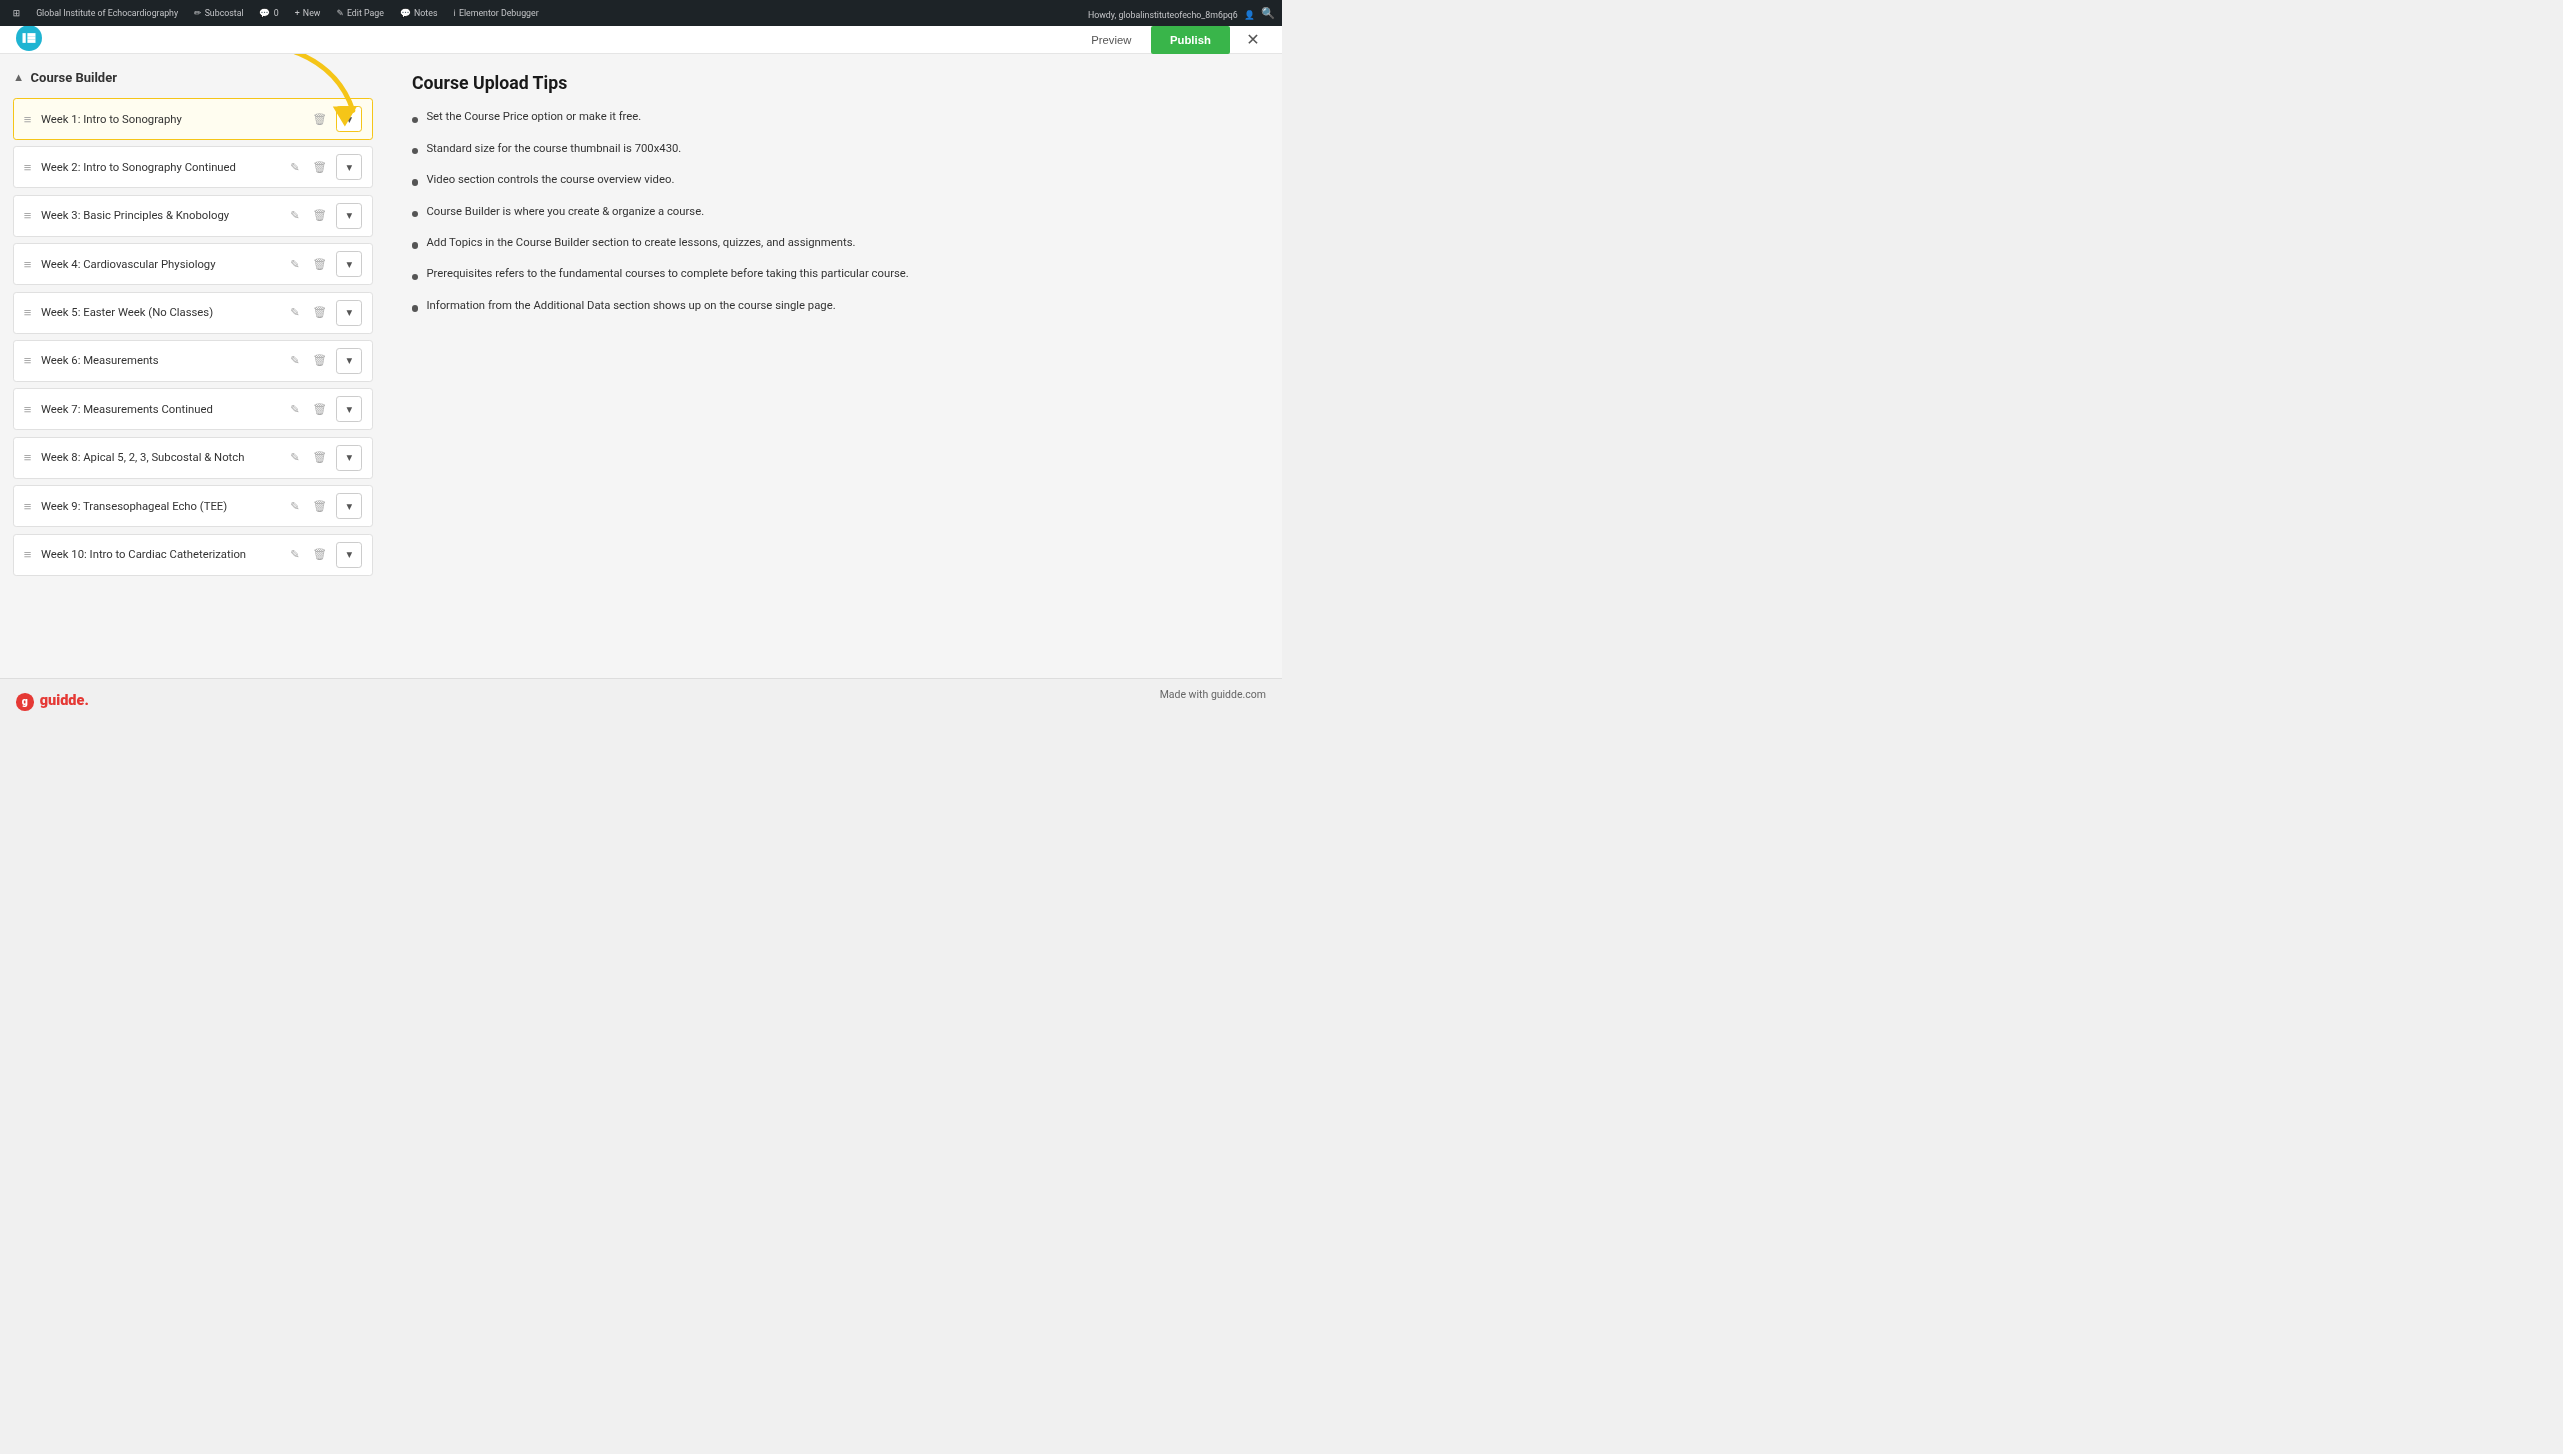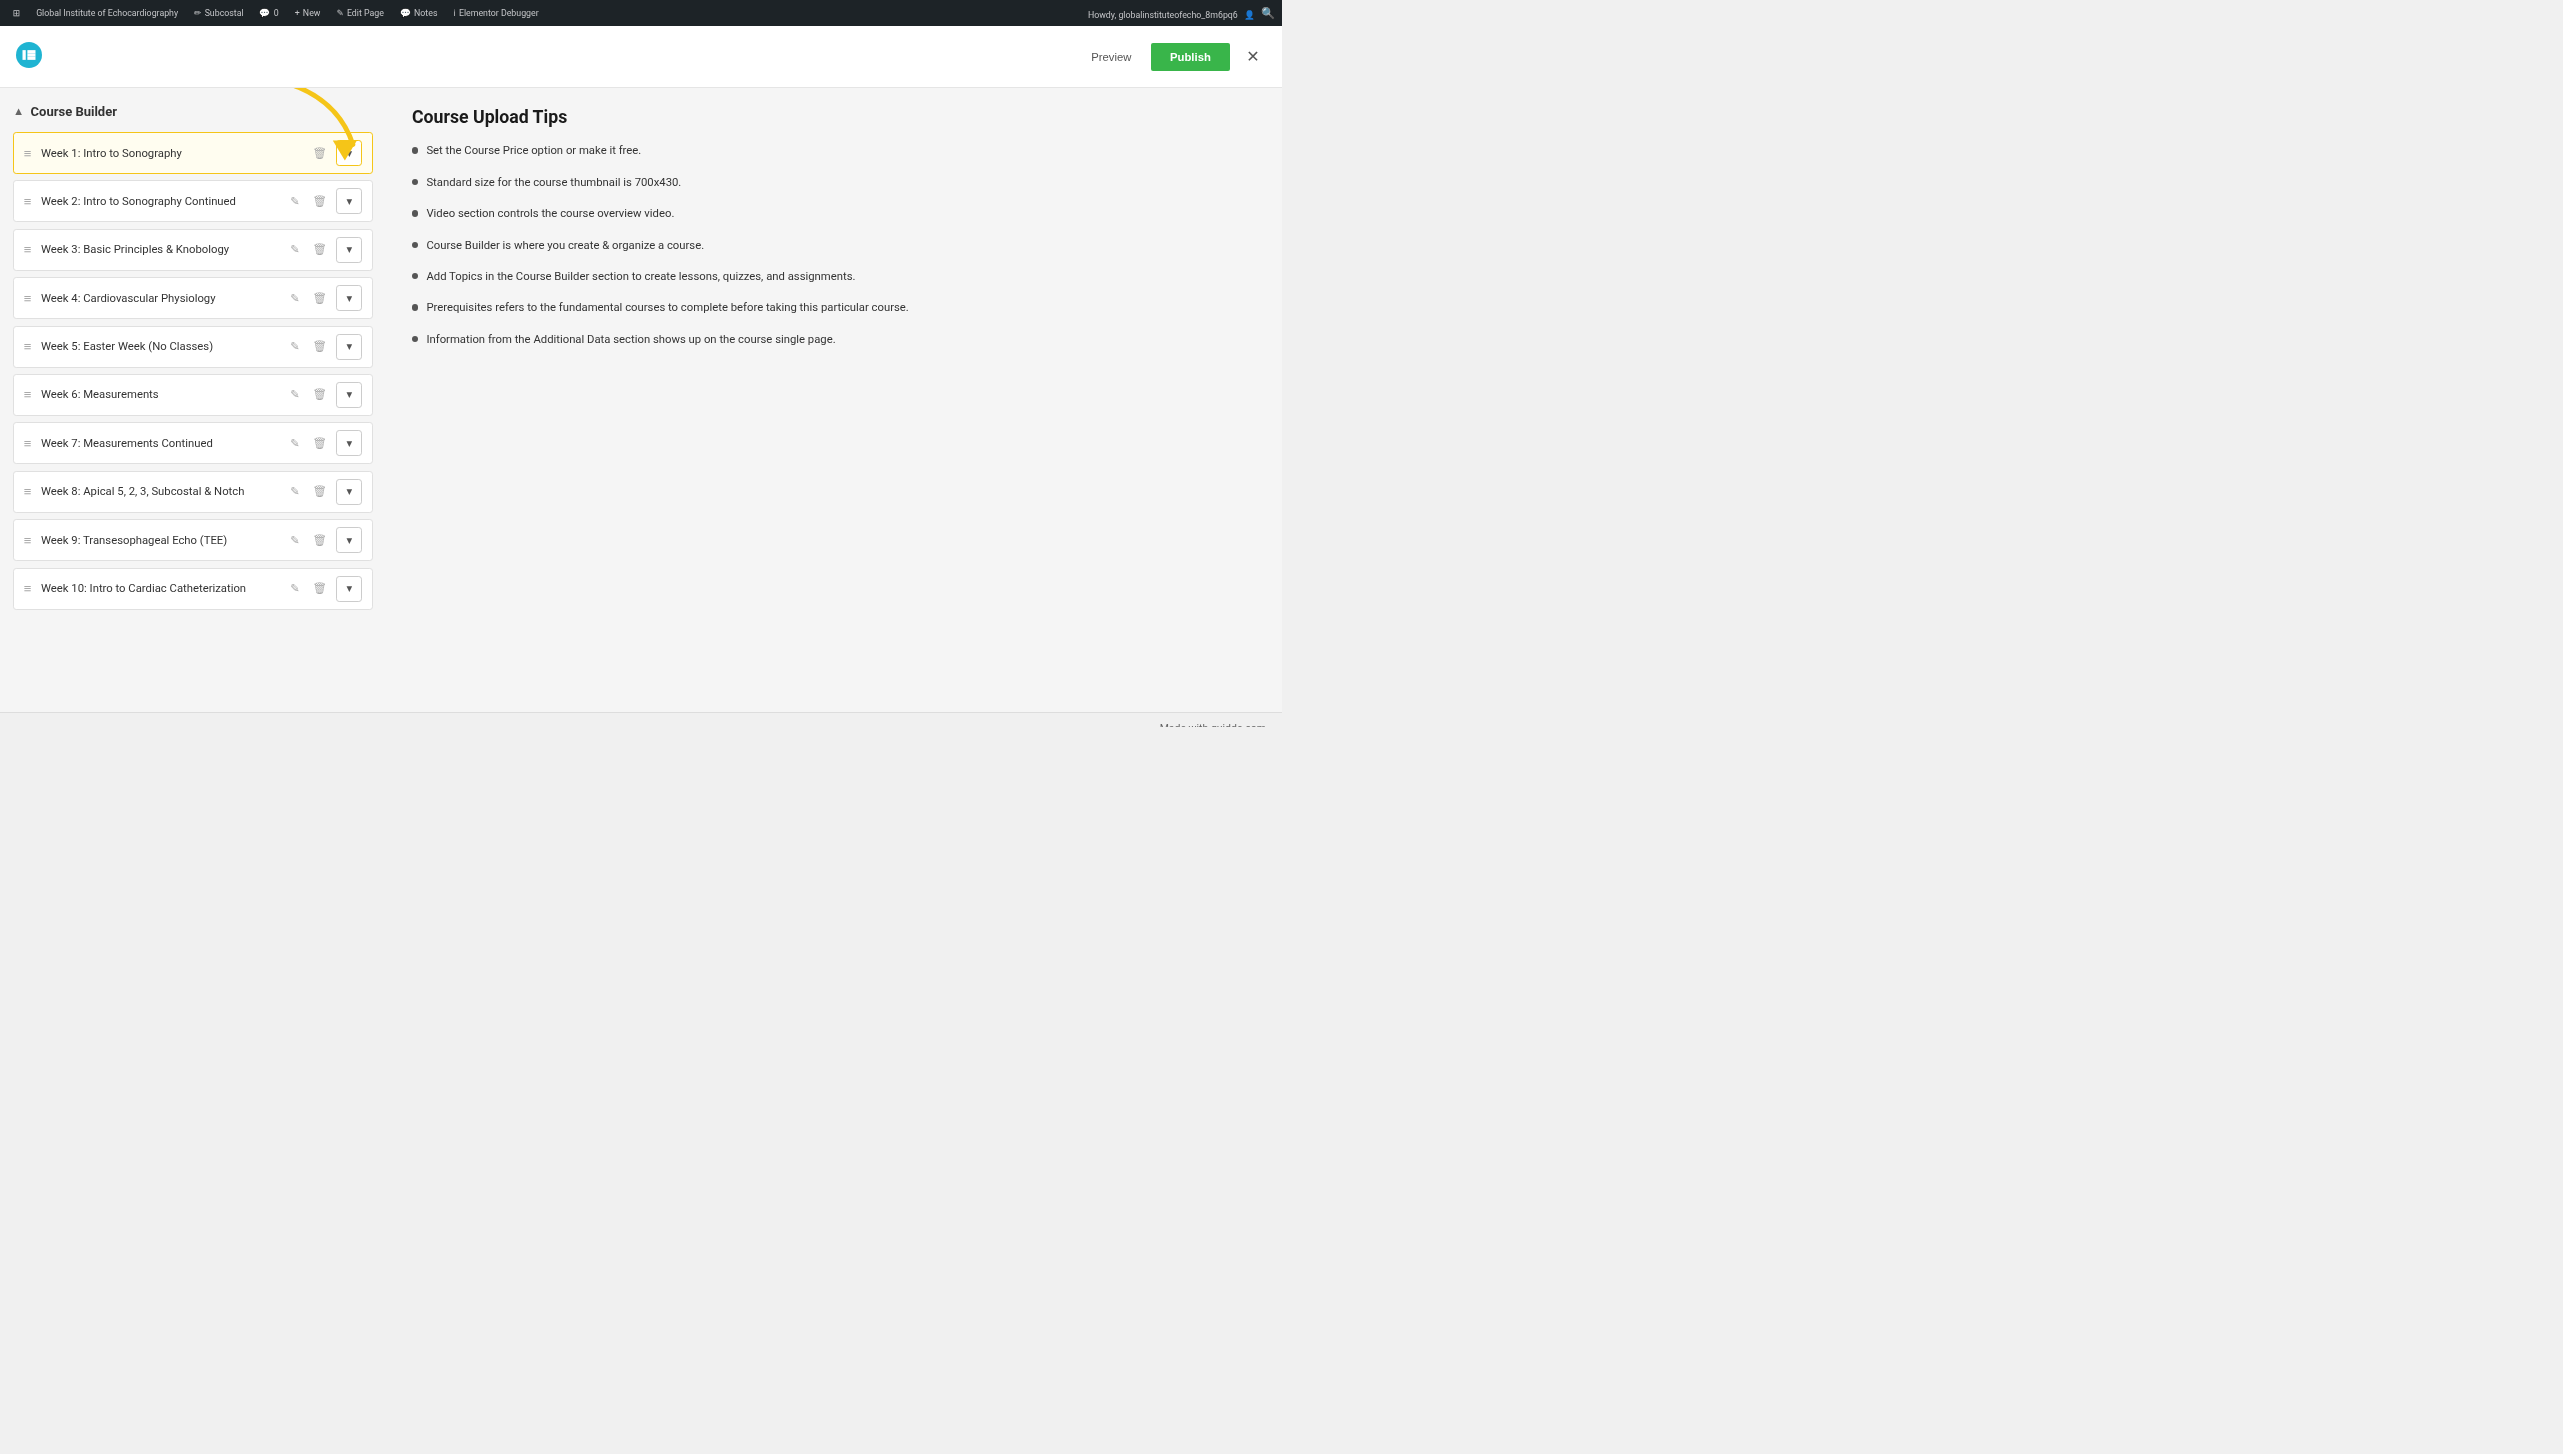--- a/index.html
+++ b/index.html
@@ -34,21 +34,21 @@
       align-items: flex-end;
       gap: 6.4px;
       color: #c3c4c7;
       font-size: 8.8px;
     }
     .admin-bar-search { color: #c3c4c7; cursor: pointer; font-size: 11.3px; }
 
     
     .elementor-header {
       background: #fff;
-      height: 62px;
+      height: 28px;
       display: flex;
       align-items: center;
       padding: 0 16px;
       border-bottom: 0.8px solid #e5e5e5;
       position: relative;
       z-index: 99;
     }
     .elementor-logo {
       width: 26px;
       height: 26px;
@@ -183,21 +183,21 @@
       font-weight: 700;
       color: #1a1a1a;
       margin-bottom: 16px;
     }
     .tips-list {
       list-style: none;
       padding: 0;
     }
     .tips-list li {
       display: flex;
-      align-items: flex-start;
+      align-items: center;
       gap: 8px;
       margin-bottom: 14.5px;
       font-size: 11.3px;
       color: #333;
       line-height: 1.5;
     }
     .tip-bullet {
       width: 6.4px;
       height: 6.4px;
       border-radius: 50%;

